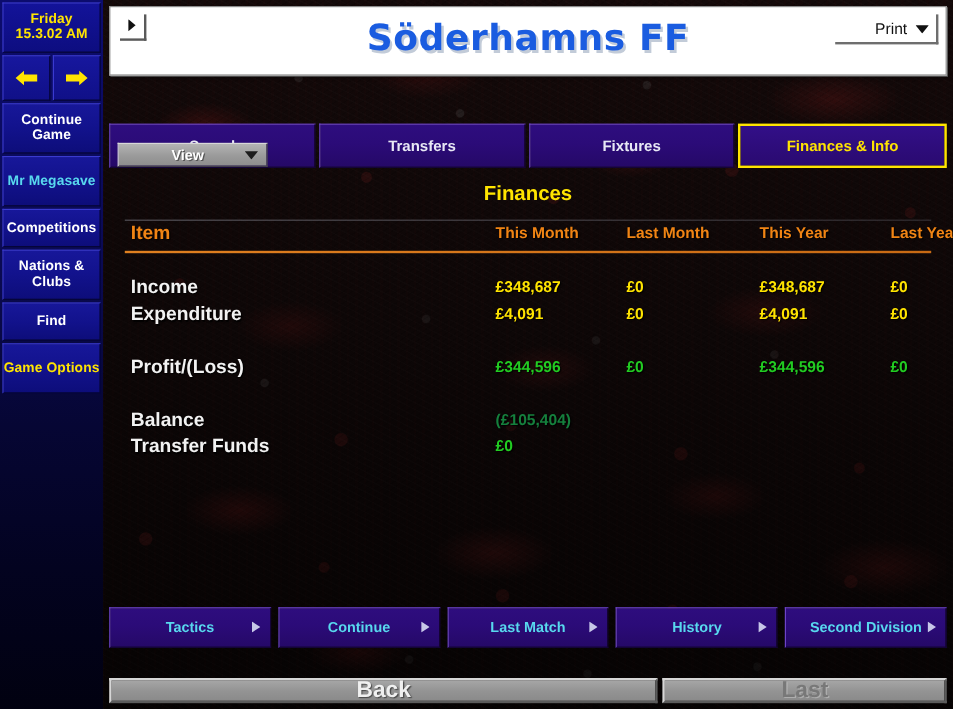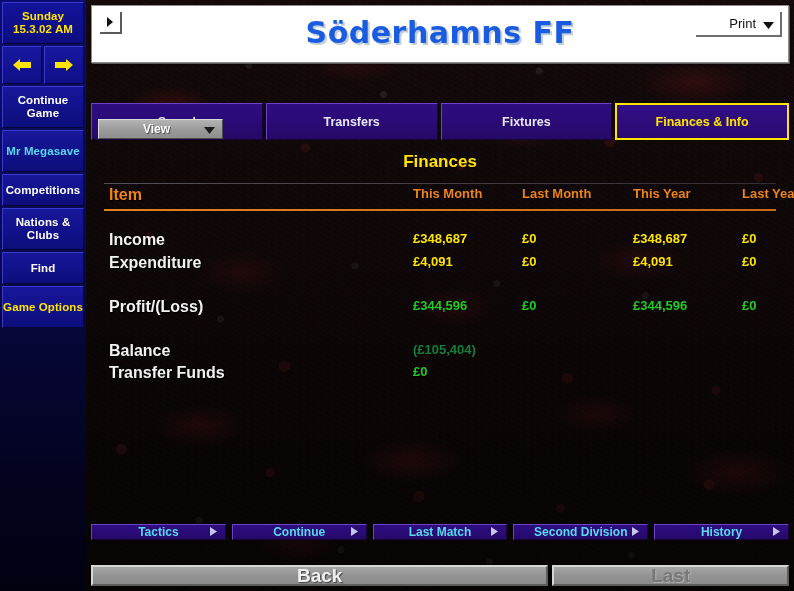--- a/index.html
+++ b/index.html
@@ -148,21 +148,21 @@
   .hdr .fin-label { color:#f08414; font-size:16px; }
   .fin-cell { position:absolute; font-size:13px; font-weight:bold;
     text-shadow:1px 1px 1px rgba(0,0,0,.9); white-space:nowrap; }
   .hdr .fin-cell { color:#f08414; font-size:13px; }
   .c0 { left:327px; } .c1 { left:436px; } .c2 { left:547px; } .c3 { left:656px; }
   .v-yellow { color:#ffe400; }
   .v-green  { color:#22cc22; }
   .v-red    { color:#15803d; }
 
   
-  #botnav { position:absolute; left:5px; top:506px; width:698px; height:34px; display:flex; gap:6px;align-items:flex-end; }
+  #botnav { position:absolute; left:5px; top:506px; width:698px; height:34px; display:flex; gap:6px; }
   .bnav { flex:1; position:relative;
     background:linear-gradient(180deg,#2e0d7e 0%,#2b0b78 45%,#250967 100%);
     border-top:1px solid #6c43c8; border-left:1px solid #6c43c8;
     border-right:1px solid #140438; border-bottom:1px solid #140438;
     display:flex; align-items:center; justify-content:center;
     color:#58d8ee; font-size:12px; font-weight:bold; }
   .bnav .bnav-arrow { position:absolute; right:8px; top:50%; transform:translateY(-50%); }
 
   
   #backnext { position:absolute; left:5px; top:548px; width:698px; height:38px; display:flex; gap:4px; }
@@ -176,21 +176,21 @@
 </style>
 </head>
 <body>
 
 <div id="app">
 
   <div id="sidebar">
 
     <div class="sb-btn" id="sb-date">
       <div>
-        <span>Sunday</span>
+        <span>Friday</span>
         <span>15.3.02 AM</span>
       </div>
     </div>
 
     <div id="sb-arrows">
       <div class="sb-arrow">
         <span>
           <svg width="22" height="16" viewBox="0 0 22 16">
               <path d="M9 2 L9 5 L20 5 L20 11 L9 11 L9 14 L2 8 Z" fill="#ffe400"></path>
             </svg>
@@ -353,27 +353,27 @@
               <path d="M0 0 L7 4.5 L0 9 Z" fill="#c7c7e8"></path>
             </svg></span>
       </div>
       <div class="bnav">
         <span>Last Match</span>
         <span class="bnav-arrow"><svg width="7" height="9" viewBox="0 0 7 9">
               <path d="M0 0 L7 4.5 L0 9 Z" fill="#c7c7e8"></path>
             </svg></span>
       </div>
       <div class="bnav">
+        <span>History</span>
+        <span class="bnav-arrow"><svg width="7" height="9" viewBox="0 0 7 9">
+              <path d="M0 0 L7 4.5 L0 9 Z" fill="#c7c7e8"></path>
+            </svg></span>
+      </div>
+      <div class="bnav">
         <span>Second Division</span>
-        <span class="bnav-arrow"><svg width="7" height="9" viewBox="0 0 7 9">
-              <path d="M0 0 L7 4.5 L0 9 Z" fill="#c7c7e8"></path>
-            </svg></span>
-      </div>
-      <div class="bnav">
-        <span>History</span>
         <span class="bnav-arrow"><svg width="7" height="9" viewBox="0 0 7 9">
               <path d="M0 0 L7 4.5 L0 9 Z" fill="#c7c7e8"></path>
             </svg></span>
       </div>
     </div>
 
     <div id="backnext">
       <div class="bn" id="btn-back">
         <span>Back</span>
       </div>

